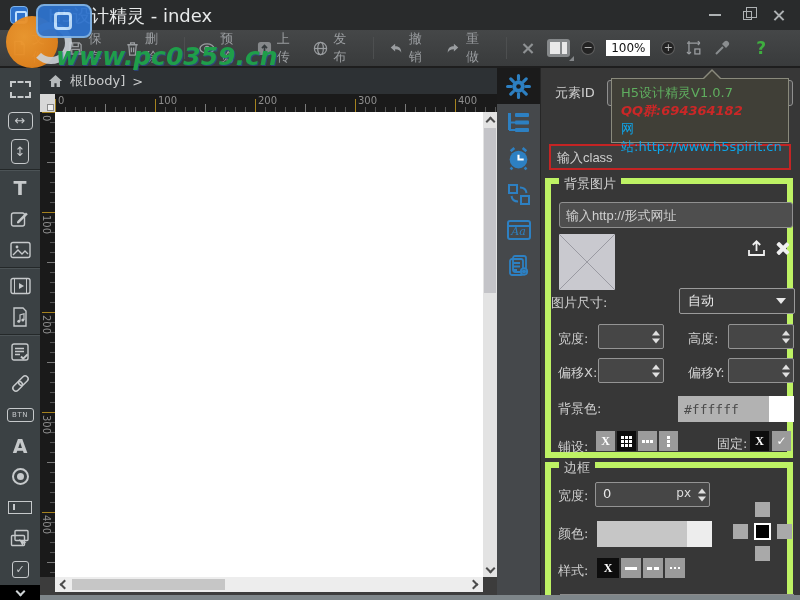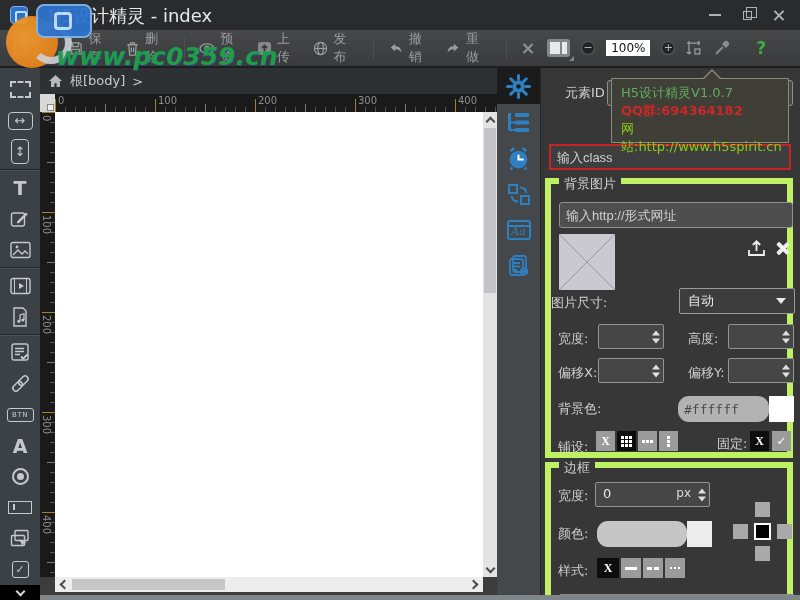--- a/index.html
+++ b/index.html
@@ -146,21 +146,21 @@
   .spin .btns { position:absolute; right:3px; top:50%; transform:translateY(-50%); display:flex;
             flex-direction:column; gap:3px; }
   .tri-up { width:0; height:0; border-left:4px solid transparent; border-right:4px solid transparent;
             border-bottom:5px solid #e0e0e0; }
   .tri-down { width:0; height:0; border-left:4px solid transparent; border-right:4px solid transparent;
             border-top:5px solid #e0e0e0; }
   .spin .val { position:absolute; left:7px; top:3px; font-size:13px; color:#e8e8e8; }
   .spin .unit { position:absolute; right:18px; top:3px; font-size:12px; color:#dcdcdc; }
   .color-box { position:absolute; height:26px; display:flex; }
   .color-box .field { background:#b2b2b2; color:#4b4b4b; font-family:"DejaVu Sans Mono",monospace;
-            font-size:13px; display:flex; align-items:center; padding-left:6px;border-radius:11px; }
+            font-size:13px; display:flex; align-items:center; padding-left:6px; }
   .color-box .swatch { background:#ffffff; }
   .sq-btn { position:absolute; width:19px; height:20px; background:#9b9b9b; display:flex;
             align-items:center; justify-content:center; color:#fff; }
   .sq-btn.on { background:#0d0d0d; }
   .sq-btn .serifX { font-family:"Liberation Serif",serif; font-weight:700; font-size:12px; color:#fff; }
   .dot { width:3px; height:3px; background:#fff; }
   .dot.grid { box-shadow:4px 0 #fff,8px 0 #fff,0 4px #fff,4px 4px #fff,8px 4px #fff,0 8px #fff,4px 8px #fff,8px 8px #fff; }
   .dot.row { box-shadow:4px 0 #fff,8px 0 #fff; }
   .dot.col { box-shadow:0 4px #fff,0 8px #fff; }
   .wrap-g { width:11px; height:11px; } .wrap-r { width:11px; height:3px; } .wrap-c { width:3px; height:11px; }
@@ -175,22 +175,22 @@
   
   .tooltip { position:absolute; left:70px; top:10px; width:178px; height:65px; background:#403f37;
              border:1px solid #8a8a7c; z-index:30; padding:5px 9px; }
   .tooltip .arrow-o { position:absolute; top:-10px; left:90px; width:0; height:0;
              border-left:10px solid transparent; border-right:10px solid transparent;
              border-bottom:10px solid #8a8a7c; }
   .tooltip .arrow-i { position:absolute; top:-8px; left:92px; width:0; height:0;
              border-left:8px solid transparent; border-right:8px solid transparent;
              border-bottom:8px solid #403f37; }
   .tip-ver { color:#5fae5f; font-size:13px; line-height:18px; }
-  .tip-qq { color:#cb2727; font-size:13px; font-weight:700; line-height:18px; }
-  .tip-web { color:#84cc16; font-size:13px; line-height:18px; }
+  .tip-qq { color:#cb2727; font-size:13px; font-weight:700; line-height:18px;font-style:italic; }
+  .tip-web { color:#0ea5e9; font-size:13px; line-height:18px; }
 
   
   .watermark { position:absolute; left:0; top:0; width:280px; height:72px; z-index:50; pointer-events:none; }
   .wm-orange { position:absolute; left:6px; top:16px; width:52px; height:52px; border-radius:50%;
                background:radial-gradient(circle at 35% 40%,#f09a2e,#df7a14); opacity:.95; }
   .wm-ring { position:absolute; left:30px; top:22px; width:42px; height:42px; border-radius:50%;
                border:7px solid #ccd2d8; border-left-color:transparent; opacity:.9; }
   .wm-blue-sq { position:absolute; left:36px; top:4px; width:56px; height:34px; border-radius:8px;
                background:#2e72cc; border:2px solid #7fb3e8; opacity:.95; }
   .wm-blue-sq i { position:absolute; left:16px; top:6px; width:18px; height:18px;
@@ -488,21 +488,21 @@
           <path d="M6 9h7M6 12.5h7M6 16h4"></path>
           <circle cx="17" cy="17.5" r="3.2" fill="#45484b"></circle>
           <circle cx="17" cy="17.5" r="1.2" fill="#2d80c2"></circle>
           <path d="M17 13.5v1.5M17 20v1.5M13.5 17.5H15M19 17.5h1.5" stroke-width="1.6"></path>
         </svg>
     </div>
   </div>
 
   <div class="panel">
 
-    <span class="plabel" style="left:24px;top:16px">元素ID</span>
+    <span class="plabel" style="left:14px;top:16px">元素ID</span>
     <input class="pinput eid-input" readonly="" style="">
 
     <input class="pinput class-input" readonly="" placeholder="输入class" style="">
 
     <div class="tooltip">
       <div class="arrow-o"></div>
       <div class="arrow-i"></div>
       <div class="tip-ver">H5设计精灵V1.0.7</div>
       <div class="tip-qq">QQ群:694364182</div>
       <div class="tip-web">网站:http://www.h5spirit.cn</div>

